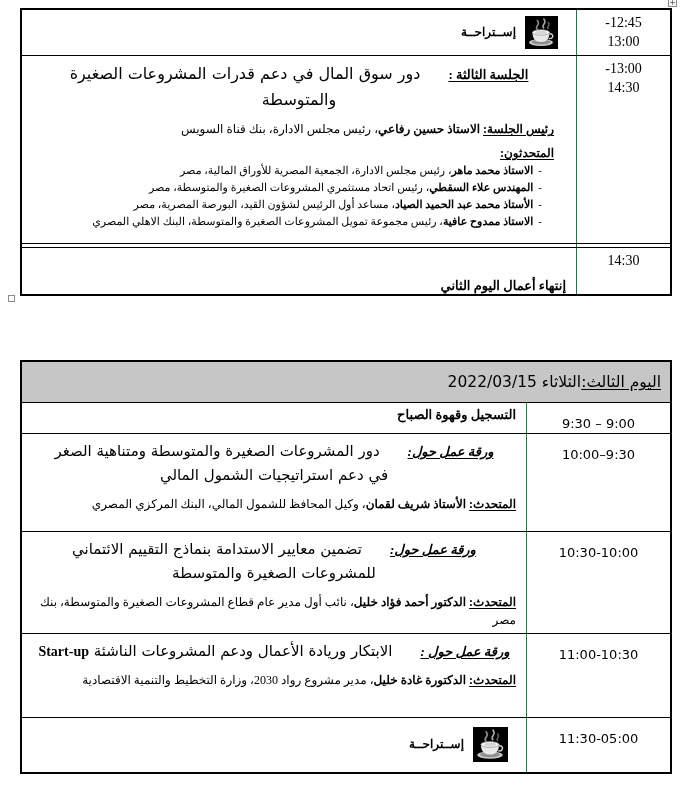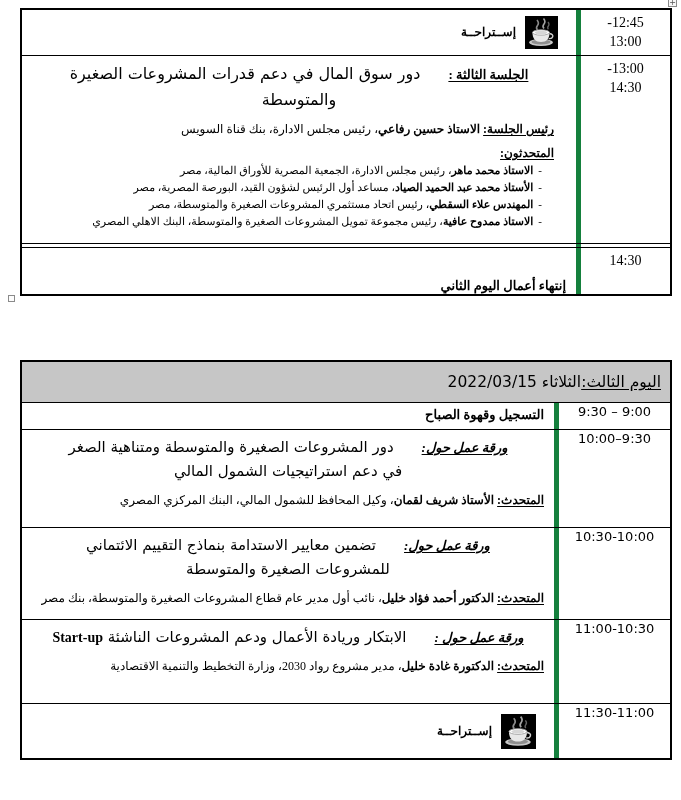--- a/index.html
+++ b/index.html
@@ -17,26 +17,26 @@
     position:absolute;left:20px;width:652px;box-sizing:border-box;
     border:2px solid #000;background:#fff;
   }
   #table1{top:8px;}
   #table2{top:360px;}
 
   .t-row{display:flex;align-items:stretch;box-sizing:border-box;}
   .t-row + .t-row{border-top:1px solid #000;}
   .cell-content{flex:1;box-sizing:border-box;direction:rtl;min-width:0;}
   .cell-time{
-    box-sizing:border-box;border-left:5px solid #15803d;direction:ltr;
+    box-sizing:border-box;border-left:1px solid #15803d;direction:ltr;
     text-align:center;padding-top:4px;flex-shrink:0;
     font-family:"Liberation Serif","DejaVu Serif",serif;font-size:14px;line-height:1.35;
   }
   #table1 .cell-time{width:94px;}
-  #table2 .cell-time{width:116px;font-family:"DejaVu Sans",sans-serif;font-size:13px;padding-top:0;}
+  #table2 .cell-time{width:144px;font-family:"DejaVu Sans",sans-serif;font-size:13px;padding-top:12px;}
 
   
   .break-cell{display:flex;align-items:center;justify-content:flex-start;gap:9px;padding:4px 18px;}
   .coffee{width:33px;height:33px;flex-shrink:0;display:block;}
   .break-label{font-size:12px;font-weight:bold;font-family:"Liberation Serif","DejaVu Serif",serif;}
 
   
   .topic{
     text-align:center;font-size:16px;line-height:1.6;padding:5px 8px 0 8px;
   }
@@ -112,24 +112,24 @@
       </div>
       <div class="detail serif">
         <span class="b u">رئيس الجلسة:</span><span class="b"> الاستاذ حسين رفاعي</span><span>، رئيس مجلس الادارة، بنك قناة السويس</span>
       </div>
       <div class="detail serif speakers">
         <div class="b u">المتحدثون:</div>
         <div class="speaker-line">
           <span class="dash">-</span><span class="b">الاستاذ محمد ماهر</span><span>، رئيس مجلس الادارة، الجمعية المصرية للأوراق المالية، مصر</span>
         </div>
         <div class="speaker-line">
+          <span class="dash">-</span><span class="b">المهندس علاء السقطي</span><span>، رئيس اتحاد مستثمري المشروعات الصغيرة والمتوسطة، مصر</span>
+        </div>
+        <div class="speaker-line">
           <span class="dash">-</span><span class="b">الأستاذ محمد عبد الحميد الصياد</span><span>، مساعد أول الرئيس لشؤون القيد، البورصة المصرية، مصر</span>
-        </div>
-        <div class="speaker-line">
-          <span class="dash">-</span><span class="b">المهندس علاء السقطي</span><span>، رئيس اتحاد مستثمري المشروعات الصغيرة والمتوسطة، مصر</span>
         </div>
         <div class="speaker-line">
           <span class="dash">-</span><span class="b">الاستاذ ممدوح عافية</span><span>، رئيس مجموعة تمويل المشروعات الصغيرة والمتوسطة، البنك الاهلي المصري</span>
         </div>
       </div>
     </div>
     <div class="cell-time">
       <div>-13:00</div>
       <div>14:30</div>
     </div>
@@ -220,16 +220,16 @@
         <ellipse cx="16" cy="26.5" rx="12" ry="3.4" fill="#c9c9c9"></ellipse>
         <ellipse cx="16" cy="26" rx="9.5" ry="2.6" fill="#8f8f8f"></ellipse>
         <path d="M7.5,16.5 C7.5,23 10.5,26 16,26 C21.5,26 24.5,23 24.5,16.5 Z" fill="#e8e8e8"></path>
         <path d="M24.5,17.5 q4,0.8 3.2,3.2 q-0.8,2.4 -4,1.8" stroke="#cfcfcf" stroke-width="1.4" fill="none"></path>
         <ellipse cx="16" cy="16.5" rx="8.5" ry="2.7" fill="#ffffff" stroke="#9b9b9b" stroke-width="0.8"></ellipse>
         <ellipse cx="16" cy="16.6" rx="6.3" ry="1.9" fill="#d6d6d6"></ellipse>
       </svg>
       <span class="break-label">إســتراحــة</span>
     </div>
     <div class="cell-time">
-      <div>11:30-11:00</div>
+      <div>11:30-05:00</div>
     </div>
   </div>
 </div>
 
 </body></html>

